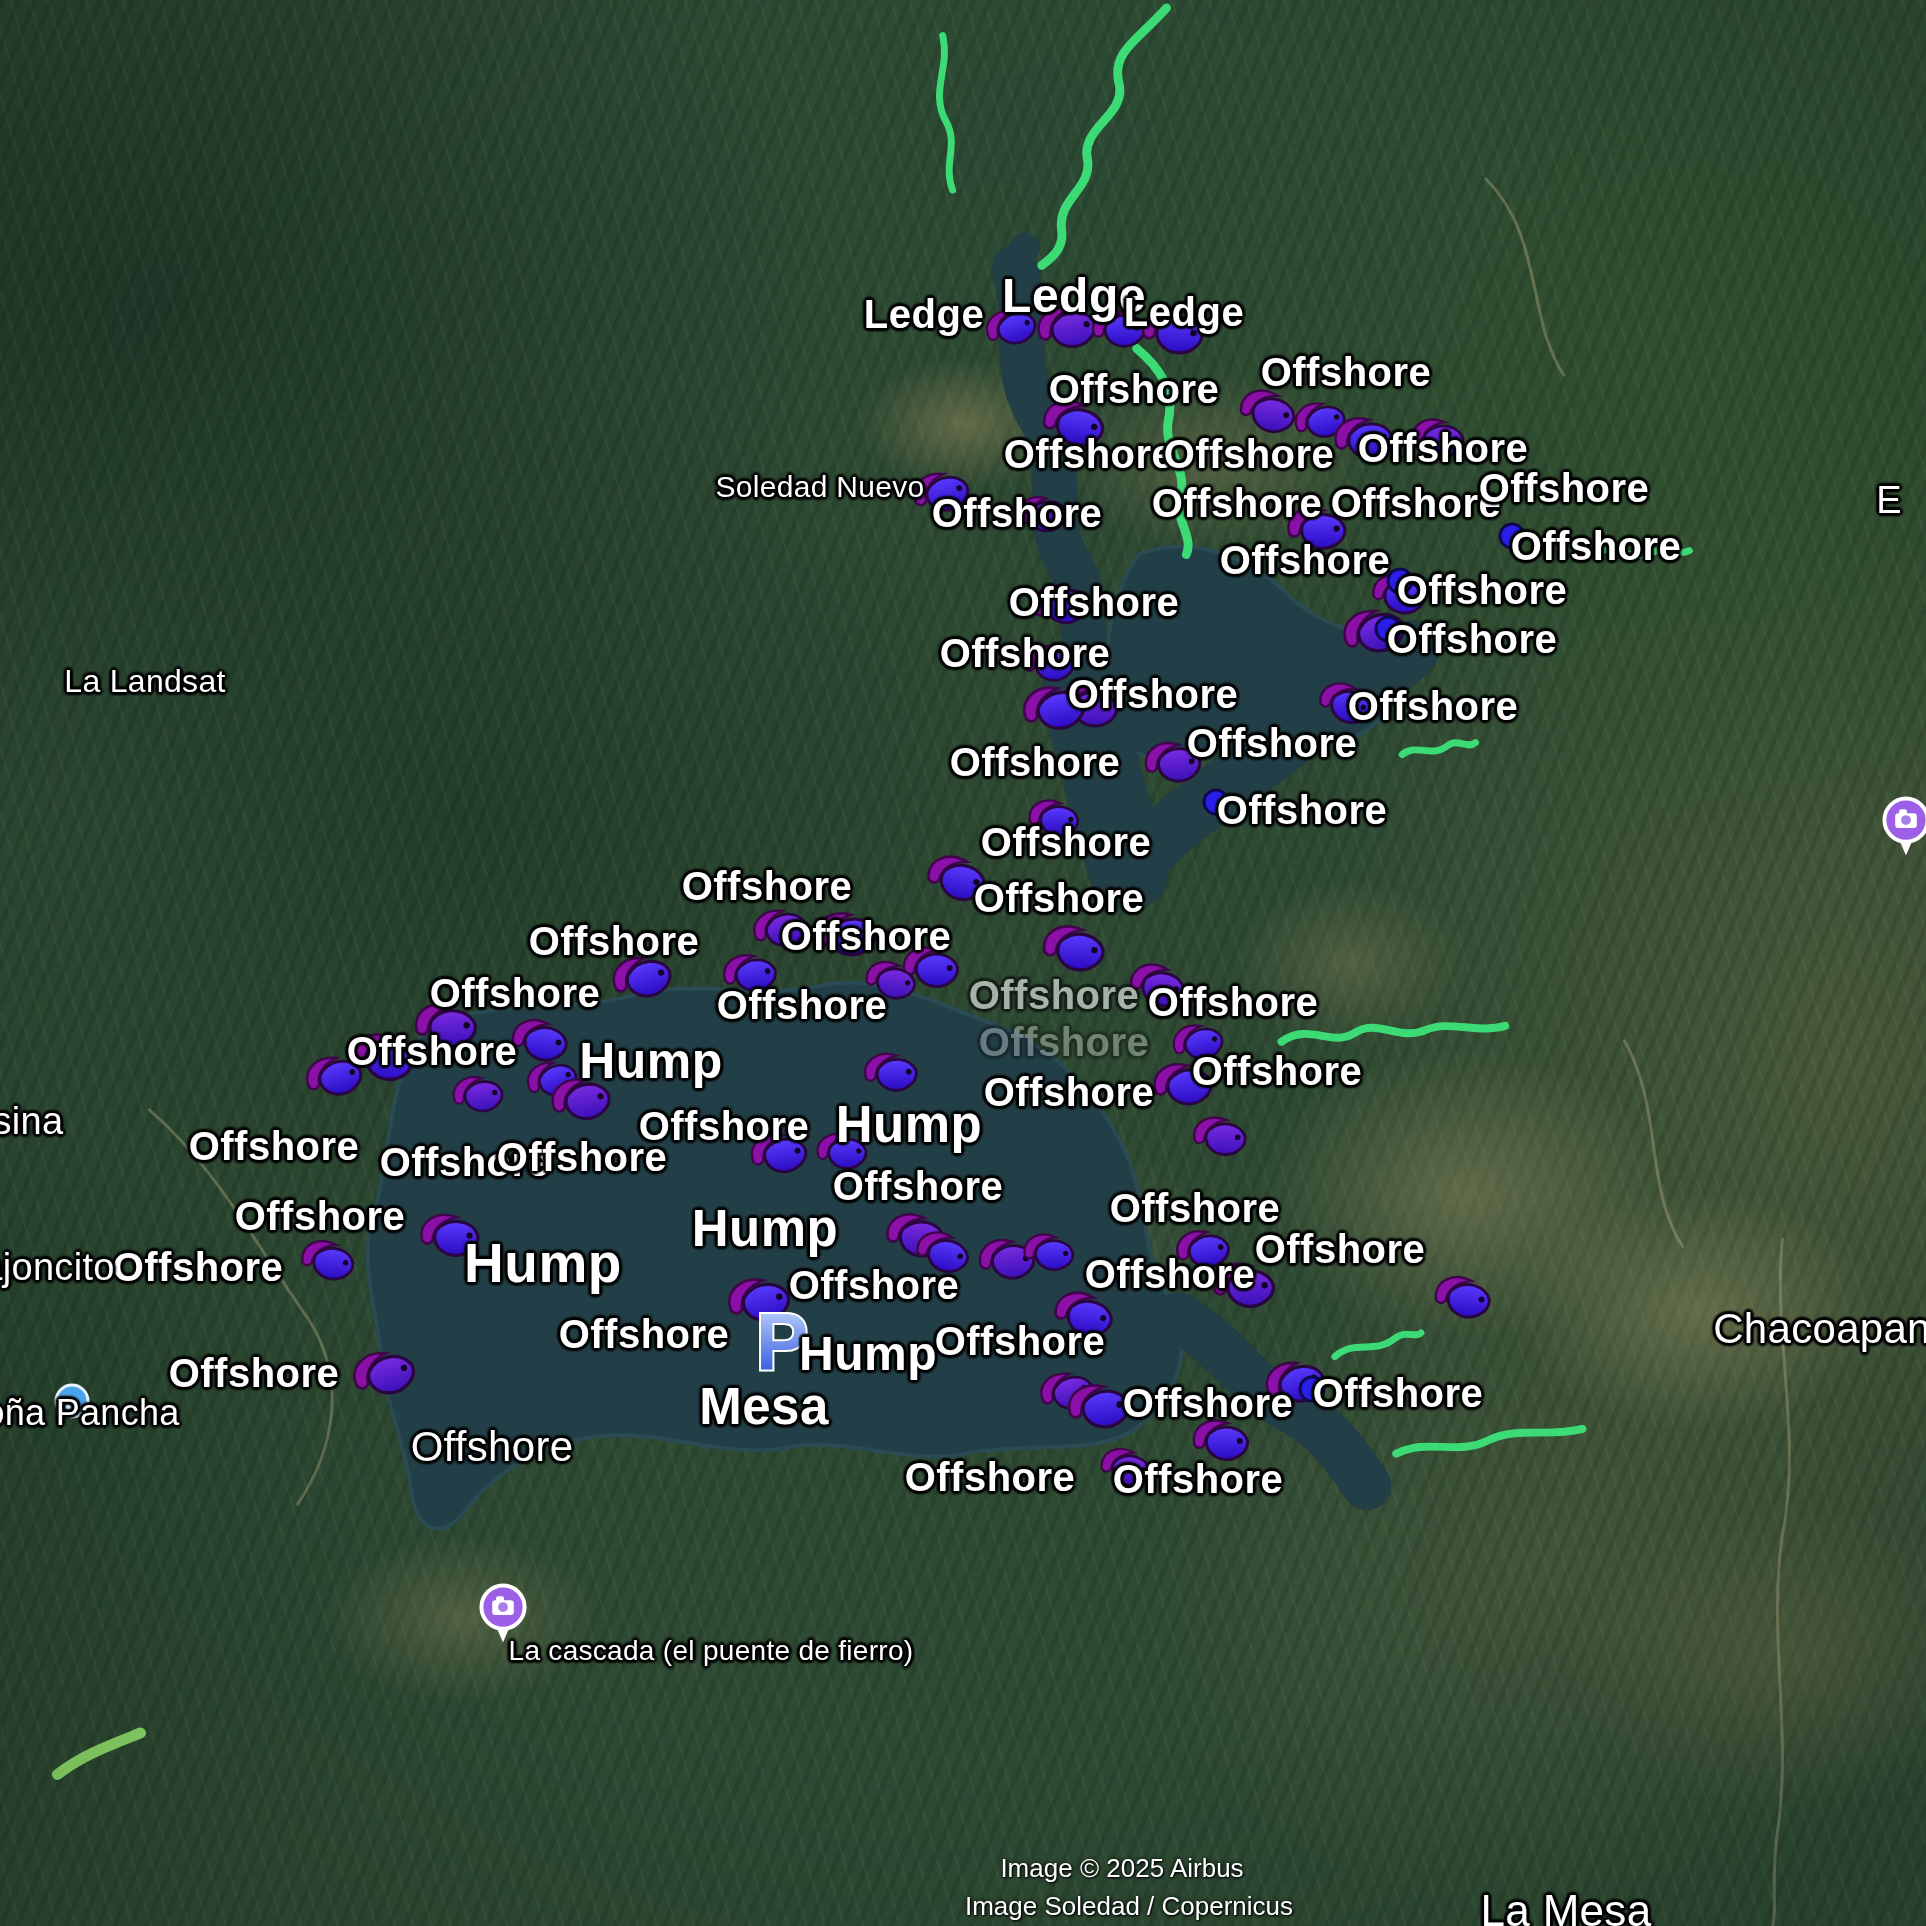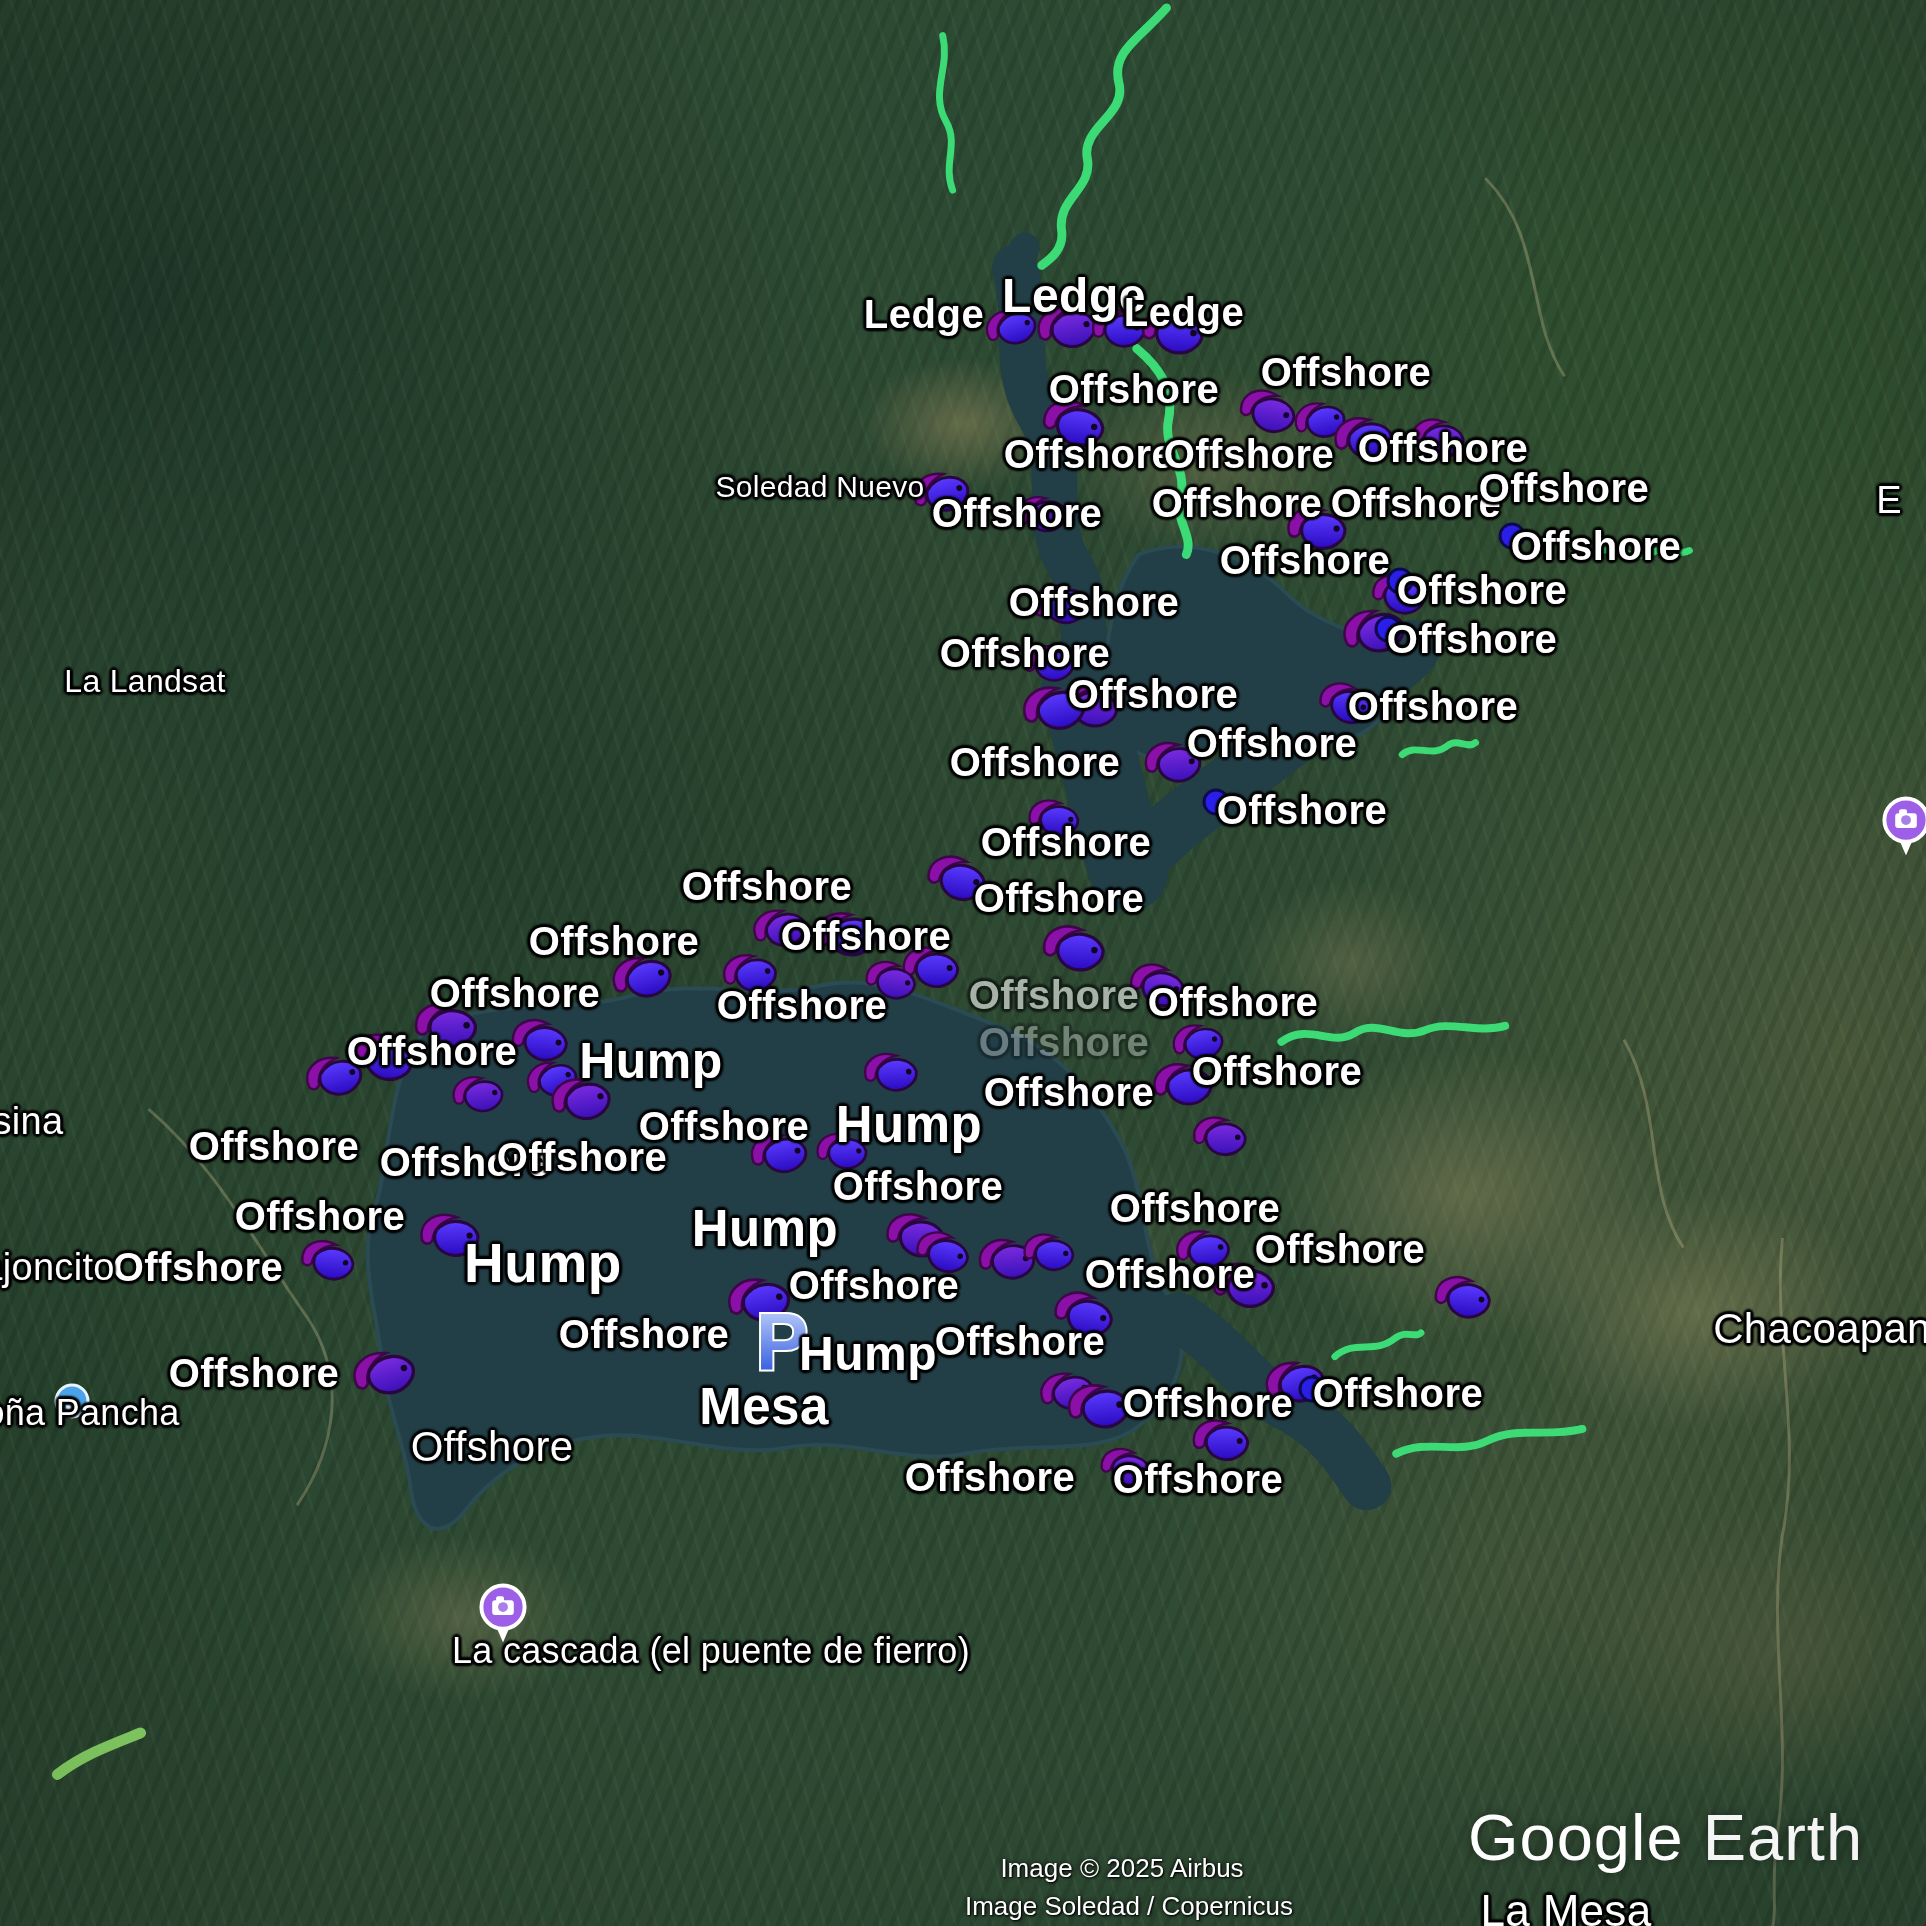--- a/index.html
+++ b/index.html
@@ -645,23 +645,20 @@
       <div class="lbl" style="left: 990px; top: 1477px; font-size: 40px;">Offshore</div>
       <div class="lbl" style="left: 1198px; top: 1479px; font-size: 40px;">Offshore</div>
       <div class="lbl place" style="left: 820px; top: 487px; font-size: 30px;">Soledad Nuevo</div>
       <div class="lbl place" style="left: 145px; top: 681px; font-size: 32px;">La Landsat</div>
       <div class="lbl place" style="left: 28px; top: 1121px; font-size: 38px;">sina</div>
       <div class="lbl place" style="left: 48px; top: 1267px; font-size: 38px;">ajoncito</div>
       <div class="lbl place" style="left: 82px; top: 1413px; font-size: 36px;">oña Pancha</div>
       <div class="lbl place" style="left: 492px; top: 1447px; font-size: 42px;">Offshore</div>
       <div class="lbl place" style="left: 1822px; top: 1329px; font-size: 42px;">Chacoapan</div>
       <div class="lbl place" style="left: 1889px; top: 500px; font-size: 38px;">E</div>
-      <div class="lbl place" style="left: 711px; top: 1651px; font-size: 36px;">La cascada (el puente de fierro)</div>
+      <div class="lbl place" style="left: 711px; top: 1651px; font-size: 28px;">La cascada (el puente de fierro)</div>
       <div class="lbl place" style="left: 1566px; top: 1911px; font-size: 44px;">La Mesa</div>
     </div>
 
-  <div class="logo" style="left:1468px;top:1800px;">
-    <span class="g">Google</span><span class="e"> Earth</span>
-  </div>
   <div class="attr" style="left:1122px;top:1868px;">Image © 2025 Airbus</div>
   <div class="attr" style="left:1129px;top:1906px;">Image Soledad / Copernicus</div>
 </div>
 
 
 </body></html>

